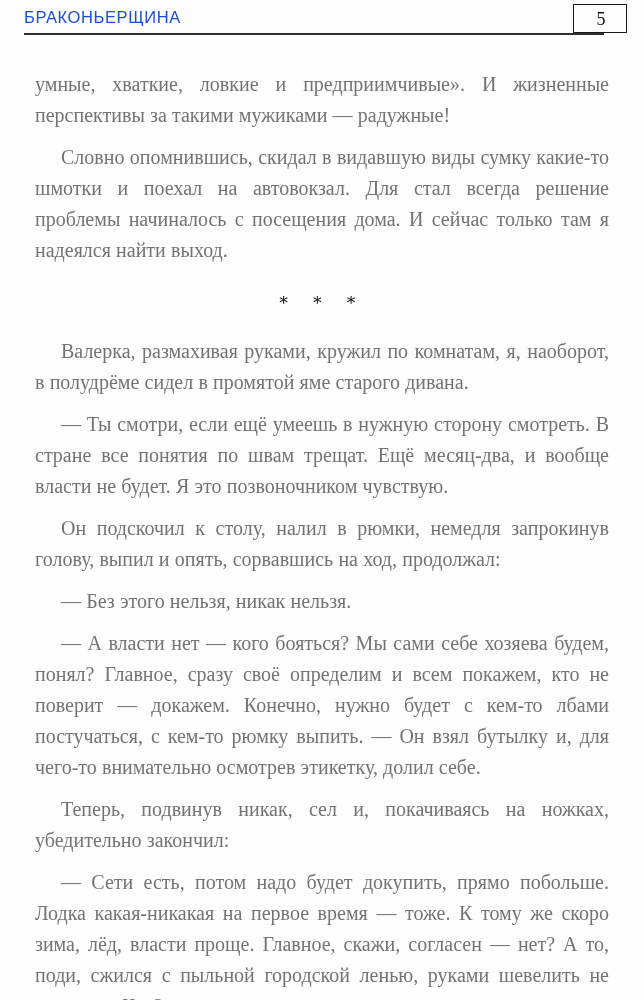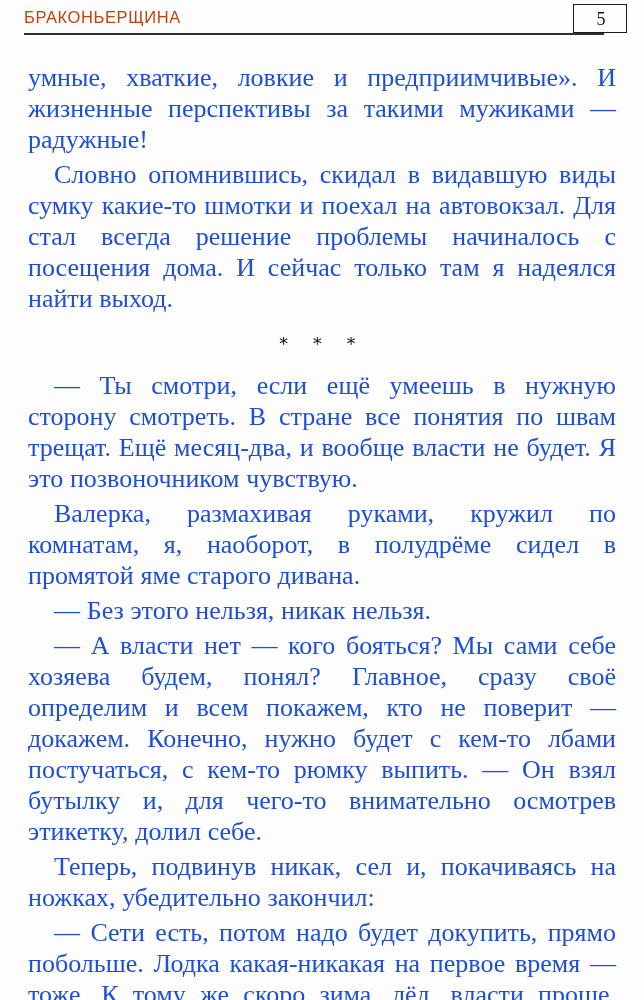--- a/index.html
+++ b/index.html
@@ -32,21 +32,21 @@
     height: 34px;
   }
 
   .running-head-title {
     position: absolute;
     left: 0;
     top: 2px;
     font-family: "Liberation Sans", "DejaVu Sans", sans-serif;
     font-size: 16.5px;
     letter-spacing: 0.6px;
-    color: #c2410c;
+    color: #1d4ed8;
     white-space: nowrap;
   }
 
   .head-rule {
     position: absolute;
     left: 0;
     top: 27px;
     width: 580px;
     height: 2px;
     background: #1d1d1d;
@@ -79,27 +79,27 @@
 
   
   .body-text {
     position: absolute;
     left: 24px;
     top: 58px;
     width: 596px;
   }
 
   .para {
-    margin: 4px;
-    font-size: 26px;
+    margin: 11px;
+    font-size: 20px;
     line-height: 31px;
     text-align: justify;
     text-align-last: left;
     text-indent: 26px;
-    color: #1d4ed8;
+    color: #737373;
     hyphens: manual;
     word-spacing: 0.2px;
   }
 
   .para.no-indent {
     text-indent: 0;
   }
 
   .scene-break {
     margin: 0;
@@ -127,24 +127,25 @@
 
   <div class="body-text">
 
     <p class="para no-indent">умные, хваткие, ловкие и предприимчивые». И жизненные перспективы за такими мужиками — радужные!</p>
 
 
     <p class="para">Словно опомнившись, скидал в видавшую виды сумку какие-то шмотки и поехал на автовокзал. Для стал всегда решение проблемы начиналось с посещения дома. И сейчас только там я надеялся найти выход.</p>
 
     <p class="scene-break">∗ ∗ ∗</p>
 
+    <p class="para">Валерка, размахивая руками, кружил по комнатам, я, наоборот, в полудрёме сидел в промятой яме старого дивана.</p>
+
     <p class="para">— Ты смотри, если ещё умеешь в нужную сторону смотреть. В стране все понятия по швам трещат. Ещё месяц-два, и вообще власти не будет. Я это позвоночником чувствую.</p>
 
-    <p class="para">Валерка, размахивая руками, кружил по комнатам, я, наоборот, в полудрёме сидел в промятой яме старого дивана.</p>
-
+    <p class="para">Он подскочил к столу, налил в рюмки, немедля запрокинув голову, выпил и опять, сорвавшись на ход, продолжал:</p>
 
     <p class="para">— Без этого нельзя, никак нельзя.</p>
 
     <p class="para">— А власти нет — кого бояться? Мы сами себе хозяева будем, понял? Главное, сразу своё определим и всем покажем, кто не поверит — докажем. Конечно, нужно будет с кем-то лбами постучаться, с кем-то рюмку выпить. — Он взял бутылку и, для чего-то внимательно осмотрев этикетку, долил себе.</p>
 
     <p class="para">Теперь, подвинув никак, сел и, покачиваясь на ножках, убедительно закончил:</p>
 
     <p class="para">— Сети есть, потом надо будет докупить, прямо побольше. Лодка какая-никакая на первое время — тоже. К тому же скоро зима, лёд, власти проще. Главное, скажи, согласен — нет? А то, поди, сжился с пыльной городской ленью, руками шевелить не хочешь… Что?</p>
 
   </div>

